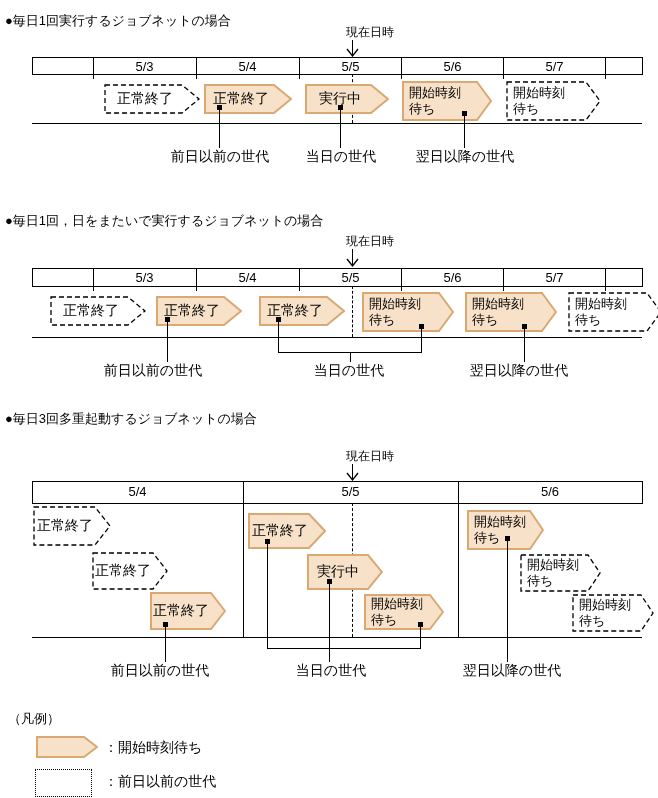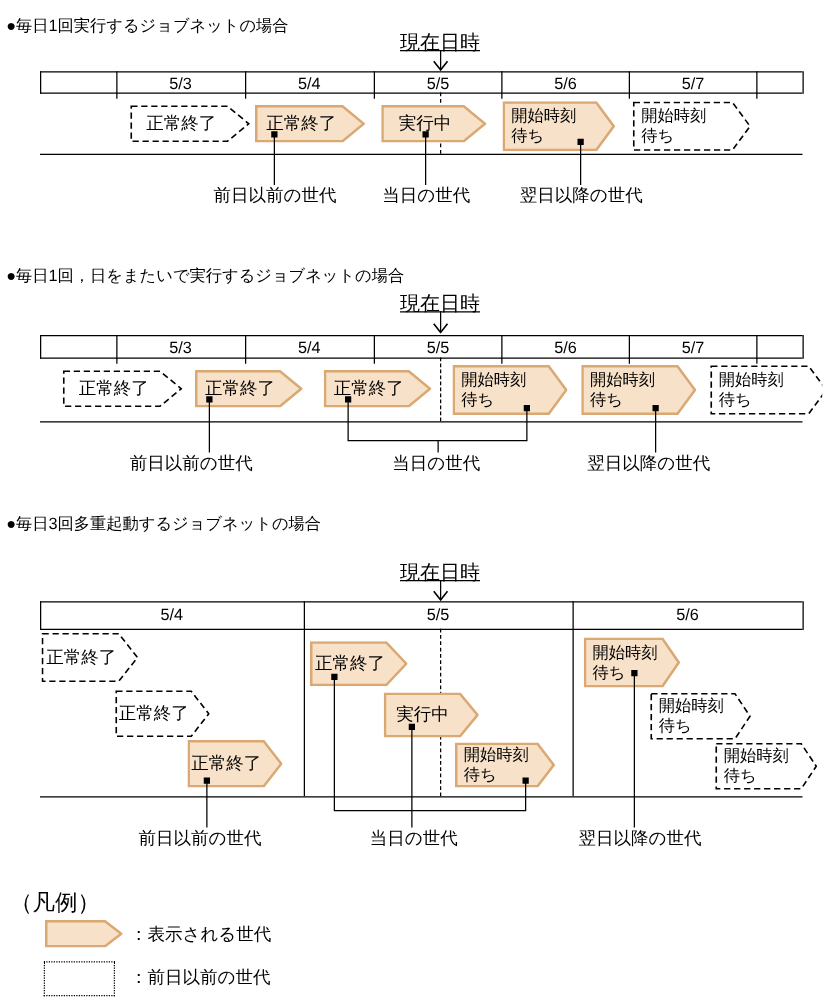--- a/index.html
+++ b/index.html
@@ -1,37 +1,37 @@
 <!DOCTYPE html>
 <html><head>
 <meta charset="utf-8">
 <style>
   html,body{margin:0;padding:0;background:#fff;}
   .canvas{position:relative;width:658px;height:798px;background:#ffffff;
           font-family:"Liberation Sans","DejaVu Sans",sans-serif;color:#000;overflow:hidden;}
   .sec-title{position:absolute;font-size:13px;white-space:nowrap;}
-  .now-label{position:absolute;width:84px;text-align:center;font-size:16px;white-space:nowrap;text-decoration:underline;}
+  .now-label{position:absolute;width:84px;text-align:right;font-size:12px;white-space:nowrap;}
   .hline{position:absolute;height:1px;background:#000;}
   .vline{position:absolute;width:1px;background:#000;}
   .aline{position:absolute;width:1px;background:#000;z-index:5;}
   .dashv{position:absolute;width:0;border-left:1px dashed #000;z-index:1;}
   .date-label{position:absolute;font-size:13px;text-align:center;white-space:nowrap;z-index:2;}
   .tag{position:absolute;z-index:4;}
   .tag svg{position:absolute;left:0;top:0;display:block;}
   .shape-solid{fill:#F7E1C8;stroke:#D9A873;stroke-width:2;stroke-linejoin:miter;}
   .shape-dashed{fill:#ffffff;stroke:#000;stroke-width:1.3;stroke-dasharray:5 3;stroke-linejoin:miter;}
   .tl1{position:absolute;left:2px;right:16px;top:0;bottom:0;display:flex;align-items:center;
        justify-content:center;font-size:14px;white-space:nowrap;}
   .tl2{position:absolute;left:7px;top:50%;transform:translateY(-50%);width:58px;
        font-size:13px;line-height:16px;word-break:break-all;}
   .dot{position:absolute;width:5px;height:5px;background:#000;z-index:6;}
   .anno{position:absolute;font-size:14px;text-align:center;white-space:nowrap;z-index:3;}
   .arrowhead{position:absolute;z-index:2;}
   .arrowhead polyline{fill:none;stroke:#000;stroke-width:1.3;}
-  .legend-title{position:absolute;font-size:18px;white-space:nowrap;}
+  .legend-title{position:absolute;font-size:13px;white-space:nowrap;}
   .legend-label{position:absolute;font-size:14px;white-space:nowrap;}
   .legend-dashed-box{position:absolute;border:1px dotted #000;background:#fff;}
 </style>
 </head>
 <body>
 
 <div class="canvas">
 
   <div>
     <div class="sec-title" style="left:5px;top:12px">●毎日1回実行するジョブネットの場合</div>
@@ -274,18 +274,18 @@
     <div class="anno" style="left:462px;top:662px;width:100px">翌日以降の世代</div>
   </div>
 
   <div>
     <div class="legend-title" style="left:8px;top:710px">（凡例）</div>
     <div class="tag" style="left:36px;top:736px;width:62px;height:22px">
       <svg width="62" height="22">
           <polygon class="shape-solid" points="1,1 48,1 61,11 48,21 1,21"></polygon>
         </svg>
     </div>
-    <div class="legend-label" style="left:104px;top:739px">：表示される世代</div>
+    <div class="legend-label" style="left:104px;top:739px">：開始時刻待ち</div>
     <div class="legend-dashed-box" style="left:35px;top:769px;width:55px;height:26px"></div>
     <div class="legend-label" style="left:104px;top:773px">：前日以前の世代</div>
   </div>
 
 </div>
 
 </body></html>

